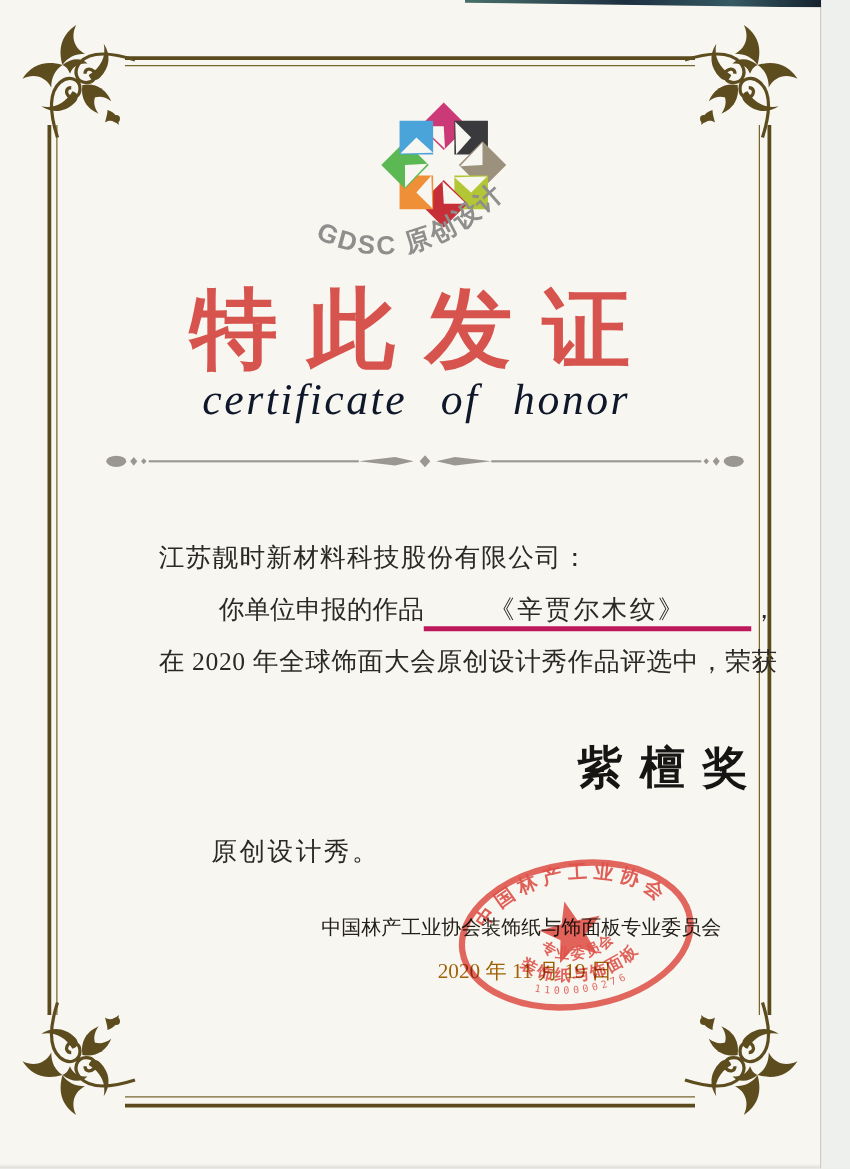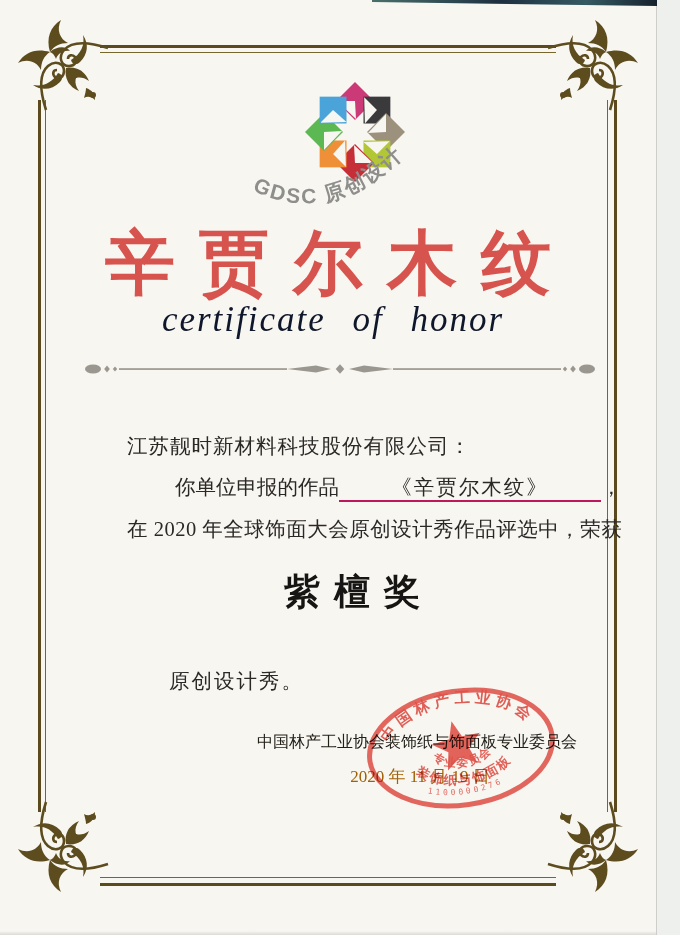--- a/index.html
+++ b/index.html
@@ -28,23 +28,23 @@
     font-size:70px;letter-spacing:24px;text-indent:24px;color:#d7544e;line-height:1.12;}
   .title-en{position:absolute;left:0;top:300px;width:656px;text-align:center;
     font-style:italic;font-size:35px;letter-spacing:2px;word-spacing:16px;
     text-indent:10px;color:#0f172a;}
   .divider{position:absolute;left:84px;top:360px;width:512px;height:18px;color:#99978f;}
   
   .bodytext{position:absolute;color:#2b2926;font-size:20.5px;white-space:nowrap;margin-left:35px;}
   .recipient{left:92px;top:432px;letter-spacing:1px;}
   .workline{left:140px;top:473px;}
   .work-underline{display:inline-block;width:262px;text-align:center;
-    border-bottom:2px solid #be185d;line-height:1.15;letter-spacing:2px;}
+    border-bottom:4px solid #be185d;line-height:1.15;letter-spacing:2px;}
   .contextline{left:92px;top:515px;letter-spacing:0.5px;}
-  .award{position:absolute;left:92px;top:568px;width:520px;text-align:center;
+  .award{position:absolute;left:92px;top:590px;width:520px;text-align:right;
     color:#171513;font-weight:bold;font-size:36px;letter-spacing:14px;text-indent:14px;}
   .closing{left:134px;top:667px;letter-spacing:2px;}
   .issuer{position:absolute;left:252px;top:732px;width:330px;text-align:center;
     color:#222019;font-size:16px;white-space:nowrap;}
   .dateline{position:absolute;left:320px;top:765px;width:200px;text-align:center;
     color:#a16207;font-size:17px;white-space:nowrap;}
   
   .seal-svg{position:absolute;left:356px;top:678px;width:210px;height:140px;
     mix-blend-mode:multiply;opacity:.9;}
 </style>
@@ -136,21 +136,21 @@
             <path d="M0,-50 L19,-31 L0,-12 L-19,-31 Z" fill="#4aa4d9"></path>
             <path d="M1,-13 L-18,-31 L0,-31 Z" fill="#f8f6f1"></path>
           </g>
       </g>
       <path id="logo-arc" d="M 22,120 Q 100,160 178,82" fill="none" stroke="none"></path>
       <text font-family="Liberation Sans, DejaVu Sans, sans-serif" font-weight="bold" font-size="21" fill="#8e8e8c" style="letter-spacing:2px">
         <textPath href="#logo-arc" startOffset="0">GDSC 原创设计秀</textPath>
       </text>
     </svg>
 
-    <div class="title-zh">辛贾尔木纹</div>
+    <div class="title-zh">特此发证</div>
     <div class="title-en">certificate of honor</div>
 
     <svg class="divider" viewBox="0 0 512 18">
       <g fill="#99978f">
         <ellipse cx="9" cy="9" rx="8" ry="4.5"></ellipse>
         <path d="M23,5.5 L25.8,9 L23,12.5 L20.2,9 Z"></path>
         <path d="M31,6.6 L33.2,9 L31,11.4 L28.8,9 Z"></path>
         <rect x="35" y="8.2" width="168" height="1.7"></rect>
         <path d="M203,9 L232,5.6 L247,9 L232,12.4 Z"></path>
         <path d="M256,4.2 L260.3,9 L256,13.8 L251.7,9 Z"></path>

